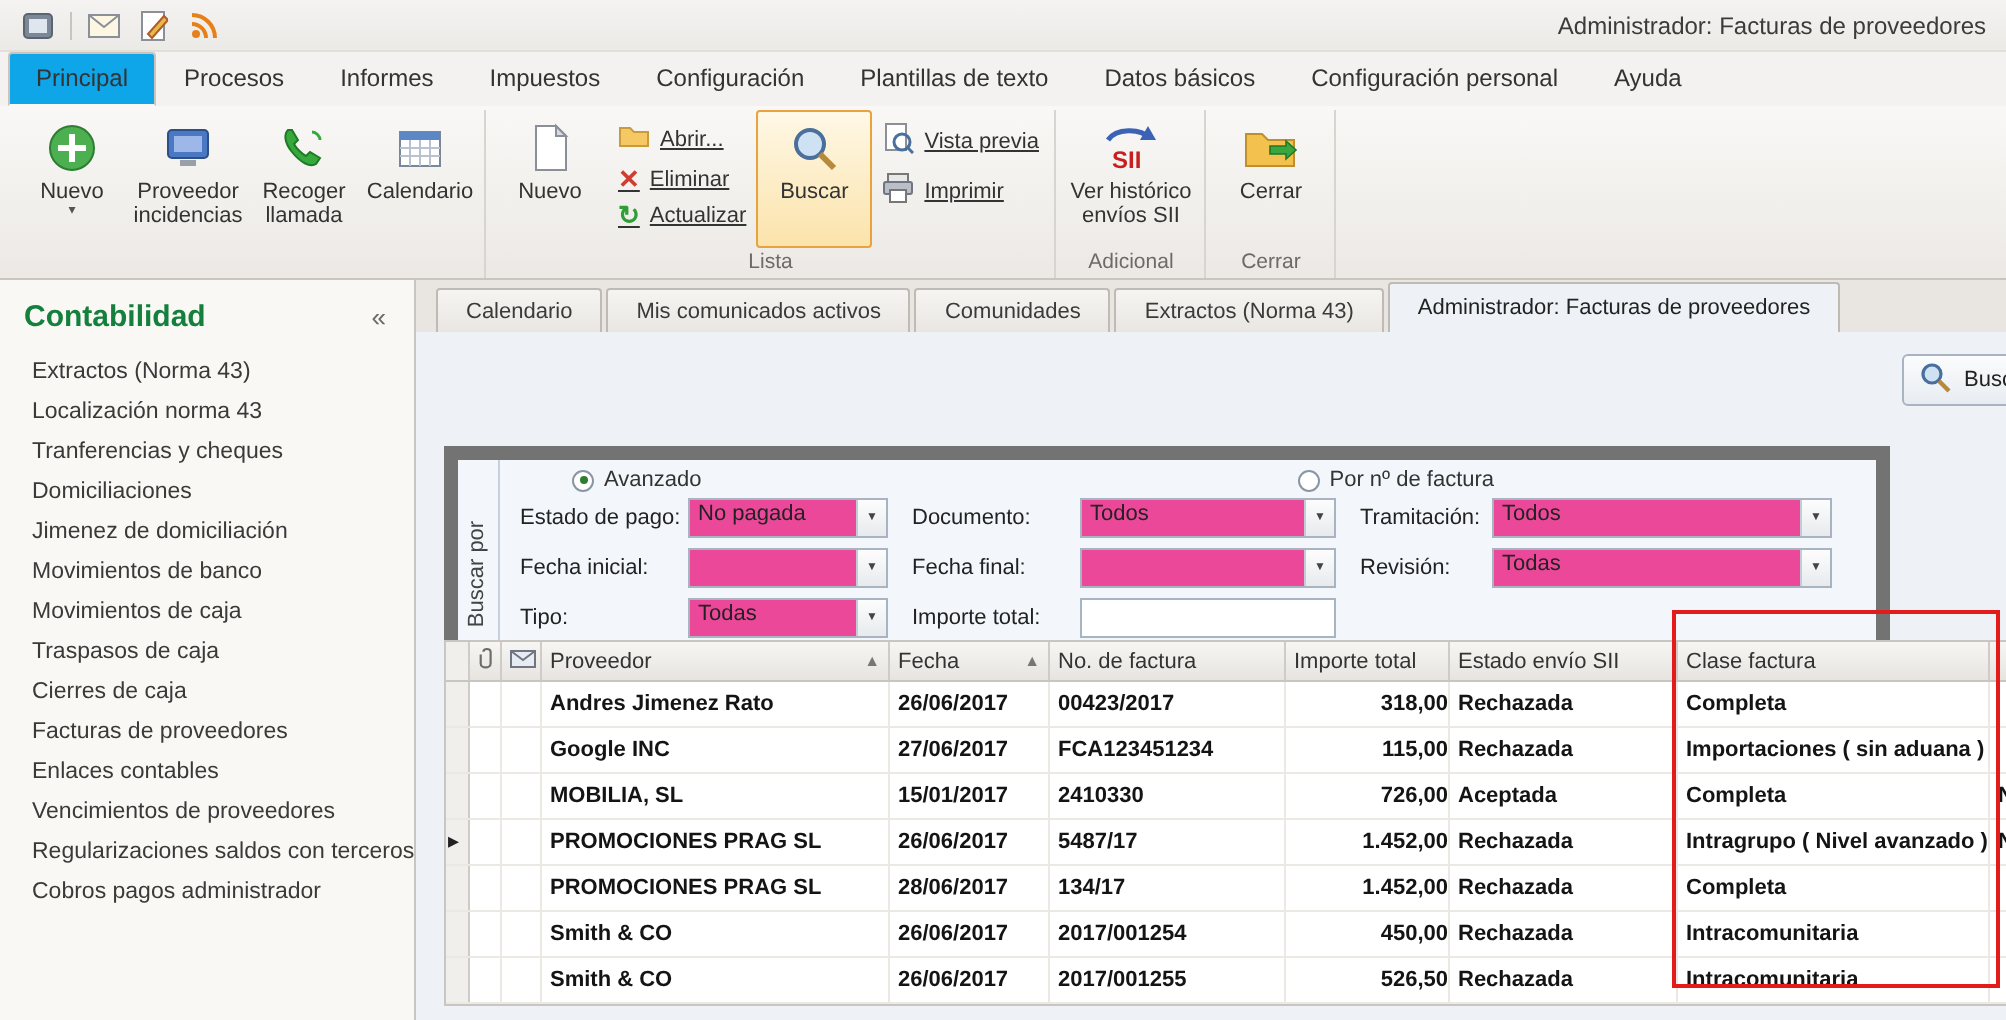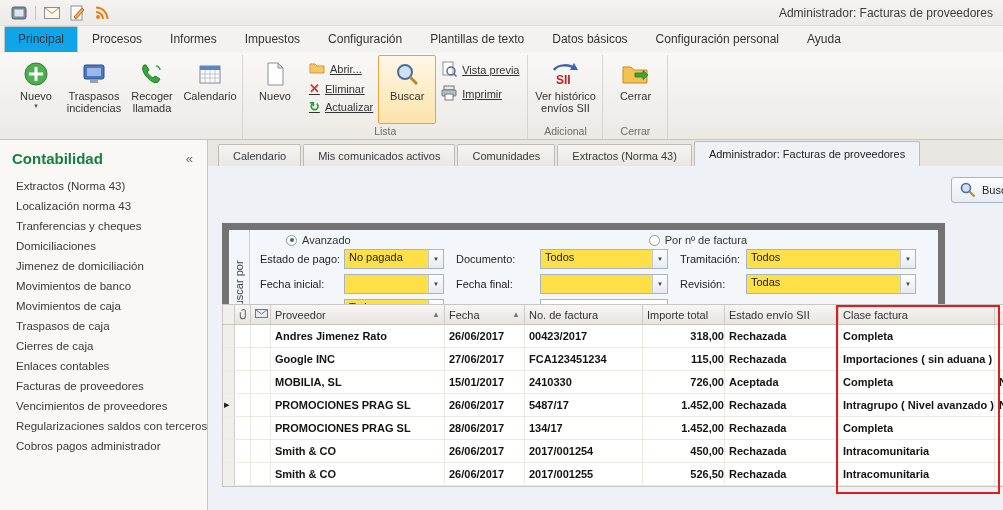--- a/index.html
+++ b/index.html
@@ -64,35 +64,35 @@
   .fstrip span { transform:rotate(-90deg); white-space:nowrap; font-size:11px; color:#444; }
   .fcontent { flex:1; padding:4px 10px 4px 10px; display:flex; flex-direction:column; }
   .radiorow { display:flex; height:20px; align-items:center; }
   .radio { display:flex; align-items:center; gap:5px; font-size:11px; }
   .radio .rc { width:11px; height:11px; border-radius:50%; border:1px solid #8a96a5; background:#fff; position:relative; }
   .radio.sel .rc::after { content:""; position:absolute; left:2.5px; top:2.5px; width:4px; height:4px;
     border-radius:50%; background:#2e7d32; }
   .fgrid { display:grid; grid-template-columns:84px 100px 12px 84px 128px 12px 66px 170px;
     grid-auto-rows:25px; align-items:center; }
   .flabel { font-size:11px; color:#222; }
-  .combo { height:20px; background:#fde047; border:1px solid #a8b4c2; display:flex; align-items:stretch; overflow:hidden; }
+  .combo { height:20px; background:#ec4899; border:1px solid #a8b4c2; display:flex; align-items:stretch; overflow:hidden; }
   .combo .val { flex:1; padding:1px 4px 0 4px; font-size:11px; color:#222; white-space:nowrap; overflow:hidden; }
   .combo .db { width:15px; background:linear-gradient(#fdfdfd,#e7eaee); border-left:1px solid #c2cbd6;
     display:flex; align-items:center; justify-content:center; }
   .combo .db::after { content:"▼"; font-size:6px; color:#444; }
   .tinput { height:20px; background:#fff; border:1px solid #a8b4c2; padding:1px 4px 0 4px;
     display:flex; align-items:center; }
   .tinput .val { flex:1; font-size:11px; }
   .span-wide { grid-column:2 / 6; }
   .searchbtn { position:absolute; left:743px; top:11px; width:75px; height:26px;
     background:linear-gradient(#fbfcfd,#e8ecf1); border:1px solid #a8b4c2; border-radius:3px;
     display:flex; align-items:center; gap:6px; padding:0 7px; font-size:11px; color:#222; }
 
   
-  .table { position:absolute; left:14px; top:138px; right:0; background:#ec4899;
+  .table { position:absolute; left:14px; top:154px; right:0; background:#ec4899;
     border:1px solid #c9c5c0; border-right:none; }
   .thead, .trow { display:grid; grid-template-columns:12px 16px 20px 174px 80px 118px 82px 114px 156px 9px; }
   .thead { height:20px; background:linear-gradient(#f7f6f4,#e7e4e0); border-bottom:1px solid #c9c5c0; }
   .th { border-right:1px solid #cfccc7; display:flex; align-items:center; padding:0 4px;
     font-size:11px; color:#333; white-space:nowrap; overflow:hidden; }
   .th .sort { margin-left:auto; font-size:8px; color:#7a7670; }
   .trow { height:23px; border-bottom:1px solid #ece9e5; background:#fff; }
   .td { border-right:1px solid #ece9e5; display:flex; align-items:center; padding:0 4px;
     font-weight:bold; font-size:11px; color:#141414; overflow:hidden; white-space:nowrap; }
   .td.num { justify-content:flex-end; padding-right:0; }
@@ -176,21 +176,21 @@
           <span class="dd">▾</span>
         </div>
         <div class="bigbtn">
           <span class="ic">
             <svg width="26" height="26">
                 <rect x="3" y="4" width="20" height="14" rx="2" fill="#4a78c2" stroke="#2c4f8a"></rect>
                 <rect x="6" y="7" width="14" height="8" fill="#9db8e8"></rect>
                 <rect x="9" y="19" width="8" height="3" fill="#9aa0a8"></rect>
               </svg>
           </span>
-          <span>Traspasos incidencias</span>
+          <span>Proveedor incidencias</span>
         </div>
         <div class="bigbtn">
           <span class="ic">
             <svg width="26" height="26" viewBox="0 0 26 26">
                 <path d="M5 4 C3 6 3 10 7 15 C11 20 16 23 19 21 L21 18 L16 15 L14 17 C12 16 9 13 8 11 L10 9 L7 4 Z" fill="#36a93d" stroke="#1f7a26"></path>
                 <path d="M17 5 C19 5 21 7 21 9" fill="none" stroke="#36a93d" stroke-width="1.5"></path>
               </svg>
           </span>
           <span>Recoger llamada</span>
         </div>
@@ -328,23 +328,23 @@
         <div class="sb-item">Jimenez de domiciliación</div>
 
         <div class="sb-item">Movimientos de banco</div>
 
         <div class="sb-item">Movimientos de caja</div>
 
         <div class="sb-item">Traspasos de caja</div>
 
         <div class="sb-item">Cierres de caja</div>
 
+        <div class="sb-item">Facturas de proveedores</div>
+
         <div class="sb-item">Enlaces contables</div>
-
-        <div class="sb-item">Facturas de proveedores</div>
 
         <div class="sb-item">Vencimientos de proveedores</div>
 
         <div class="sb-item">Regularizaciones saldos con terceros</div>
 
         <div class="sb-item">Cobros pagos administrador</div>
       </div>
   </div>
 
   <div class="main">

